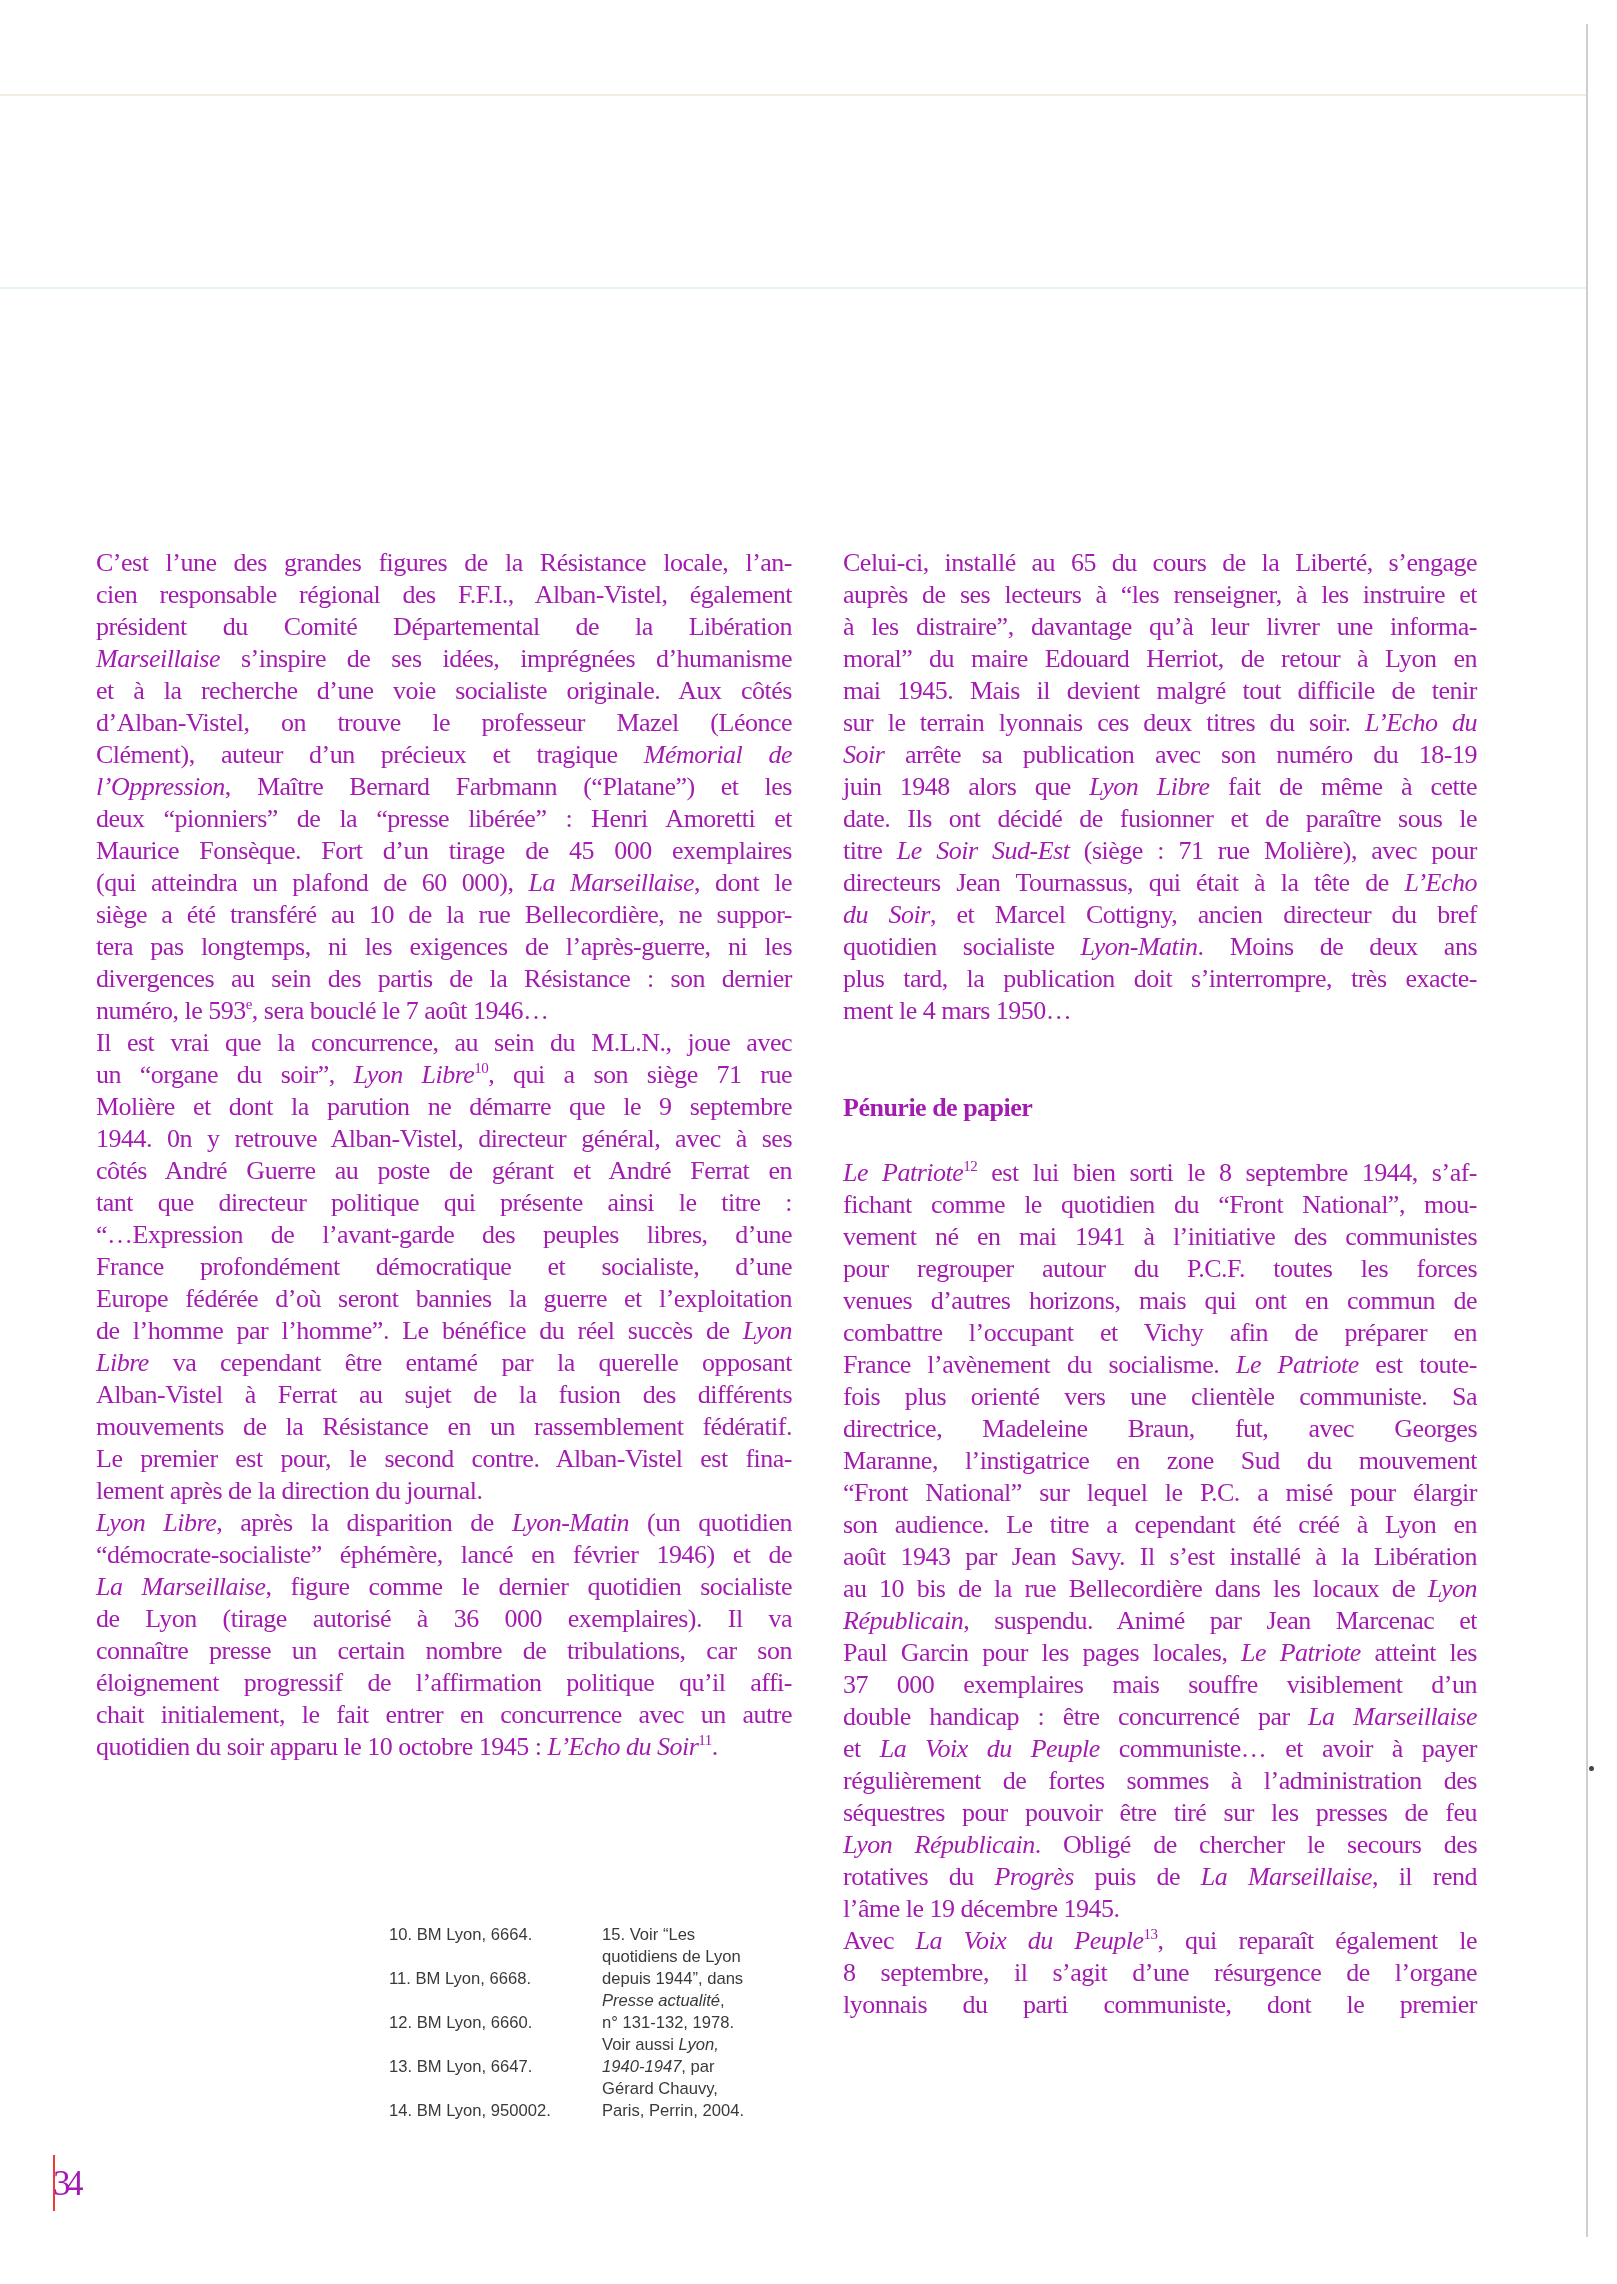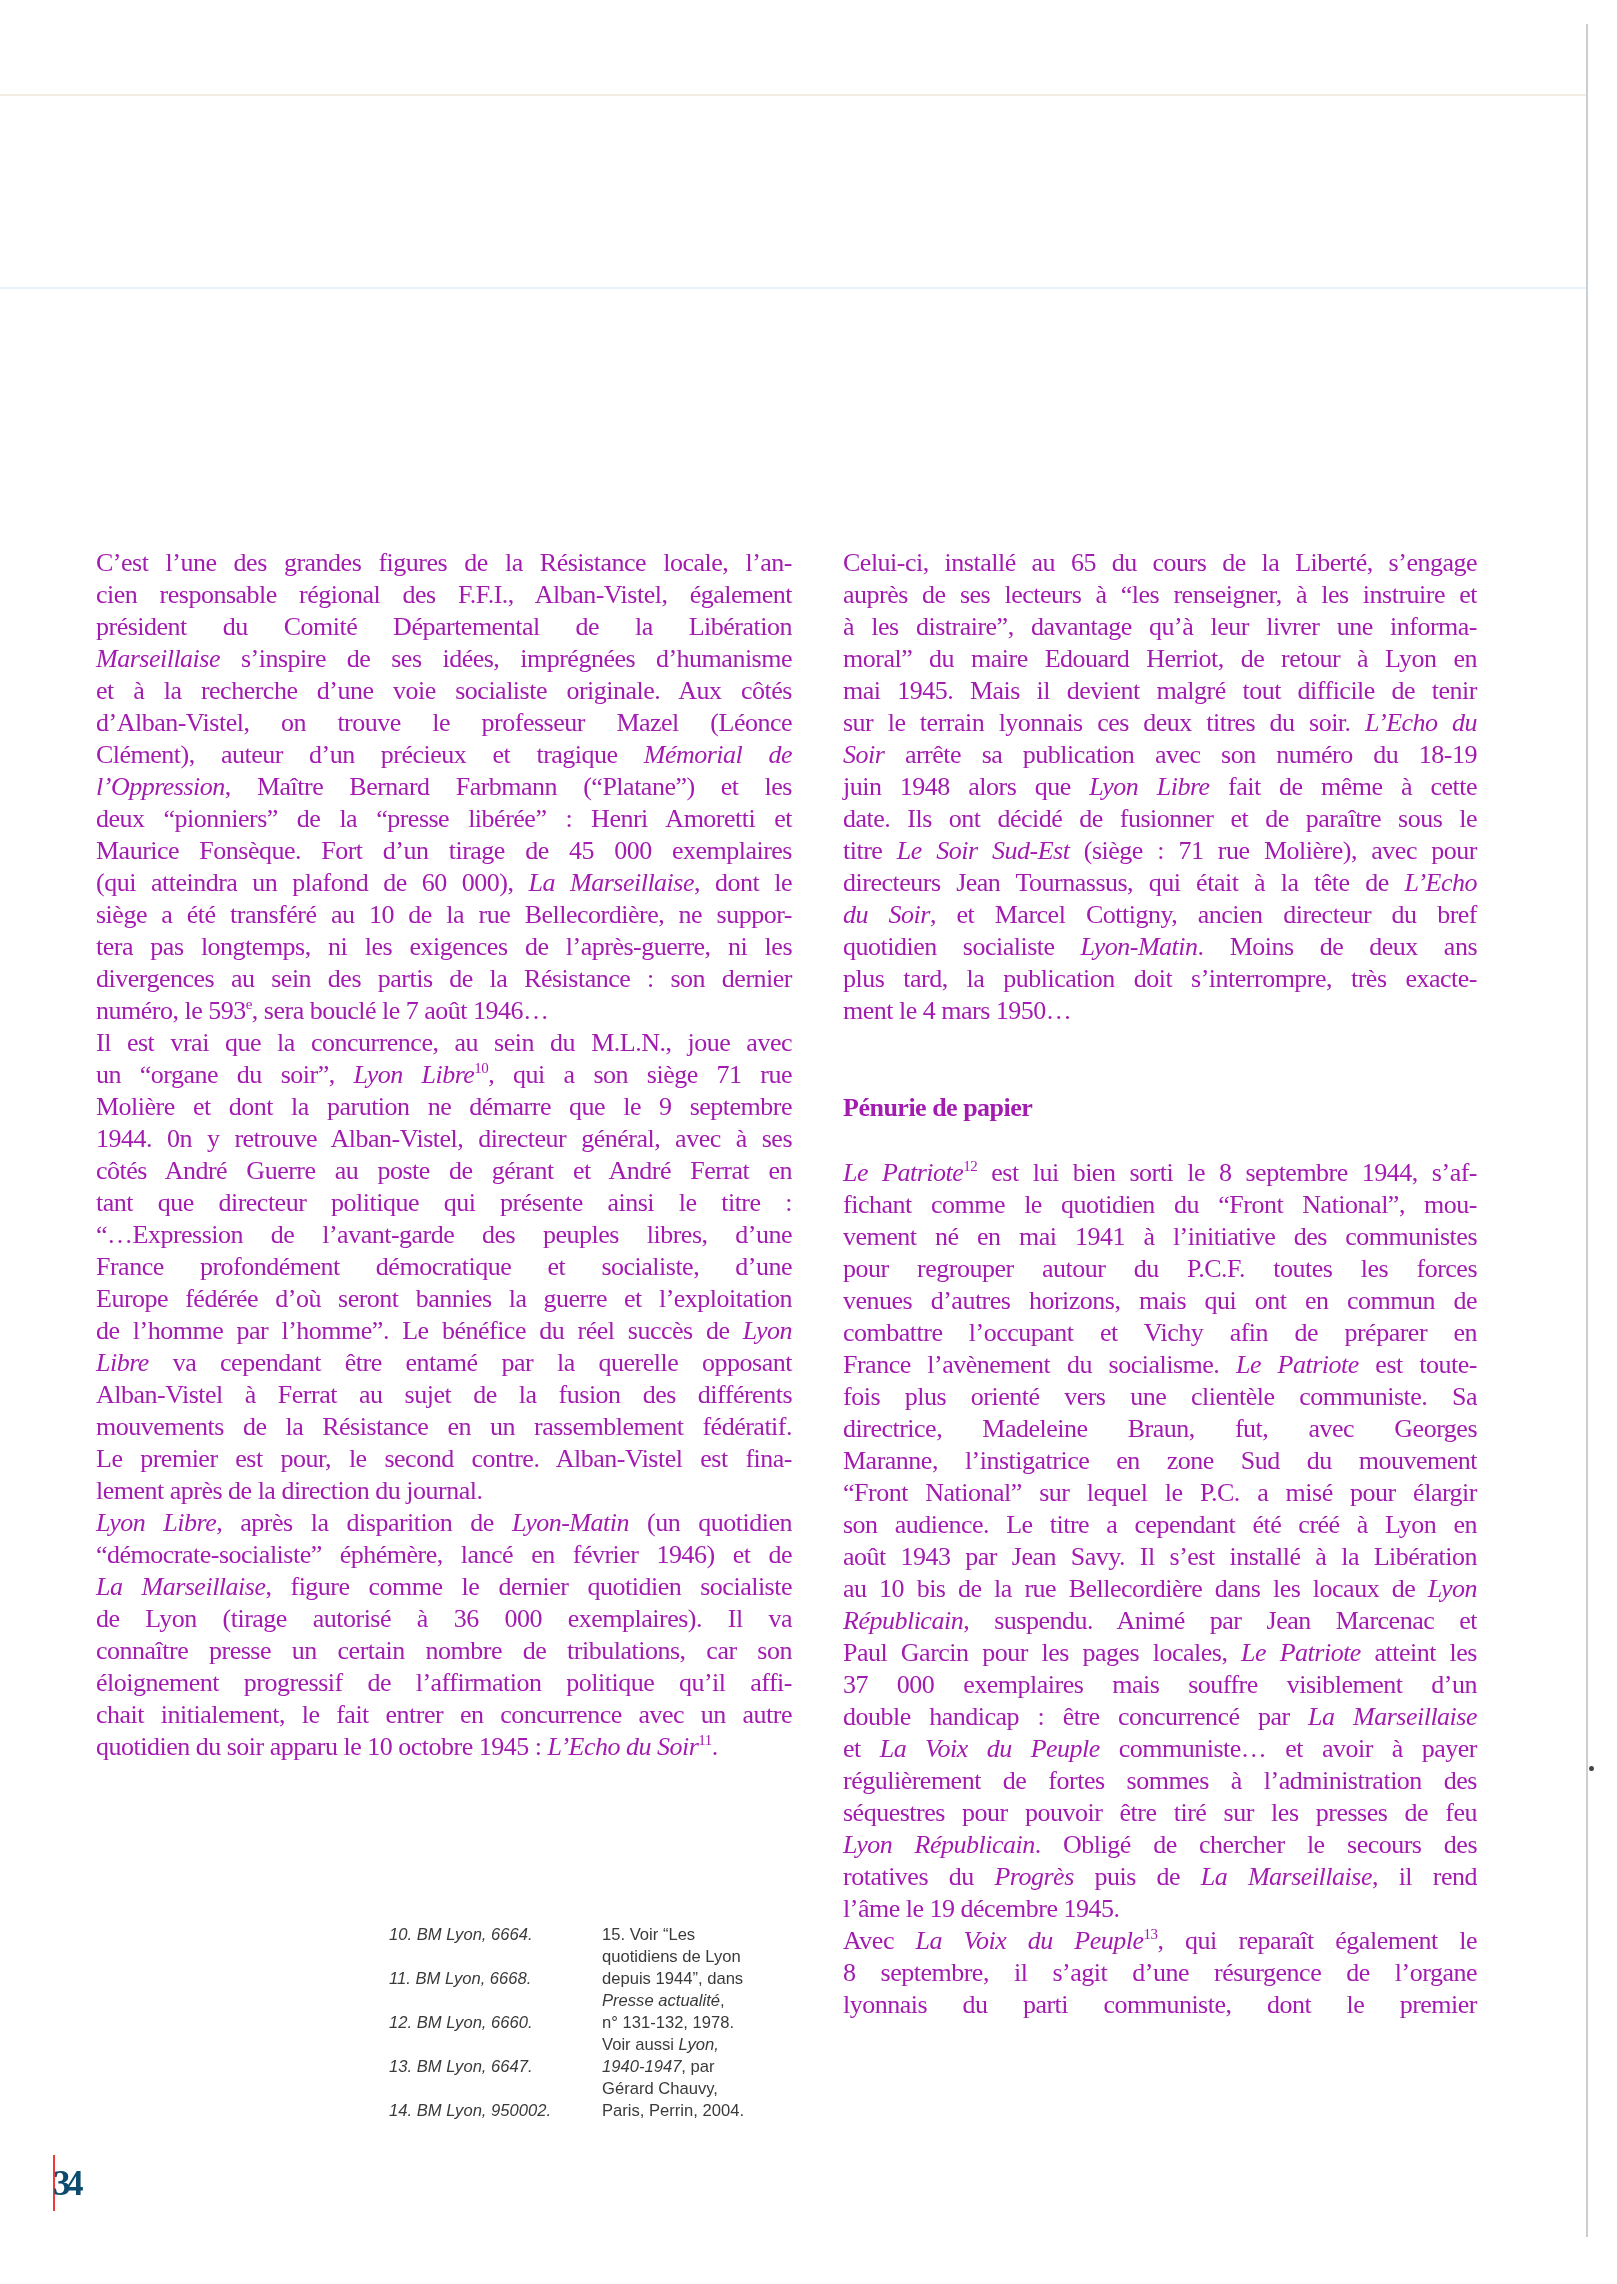--- a/index.html
+++ b/index.html
@@ -34,31 +34,31 @@
   i { font-style: italic; }
   sup { font-size: 15px; line-height: 0; vertical-align: 9.8px; }
 
   .footnotes {
     position: absolute;
     font-family: "Liberation Sans", "DejaVu Sans", sans-serif;
     font-size: 16.6px;
     color: #3a3a3a;
     line-height: 22px;
   }
-  .fn-col1 { left: 389px; top: 1924px; width: 196px; font-style: italic; }
+  .fn-col1 { left: 389px; top: 1924px; width: 196px; }
   .fn-col1 .fn { height: 44px; display: block; }
   .fn-col2 { left: 602px; top: 1924px; width: 181px; }
   .fn-col2 .fn-line { display: block; white-space: nowrap; }
 
   .page-num {
     position: absolute;
     left: 53px; top: 2164px;
     font-family: "Liberation Serif", "DejaVu Serif", serif;
-    font-size: 35px; font-weight: bold;
-    color: #0c4a6e;
+    font-size: 35px; font-weight: normal;
+    color: #a21caf;
     letter-spacing: -4.5px;
   }
   .page-num-bar { position: absolute; left: 53px; top: 2155px; width: 2.3px; height: 56px; background: #f03a3a; }
 </style>
 </head>
 <body>
 
 <div class="rule-h rule-top"></div>
 <div class="rule-h rule-mid"></div>
 <div class="rule-v"></div>

